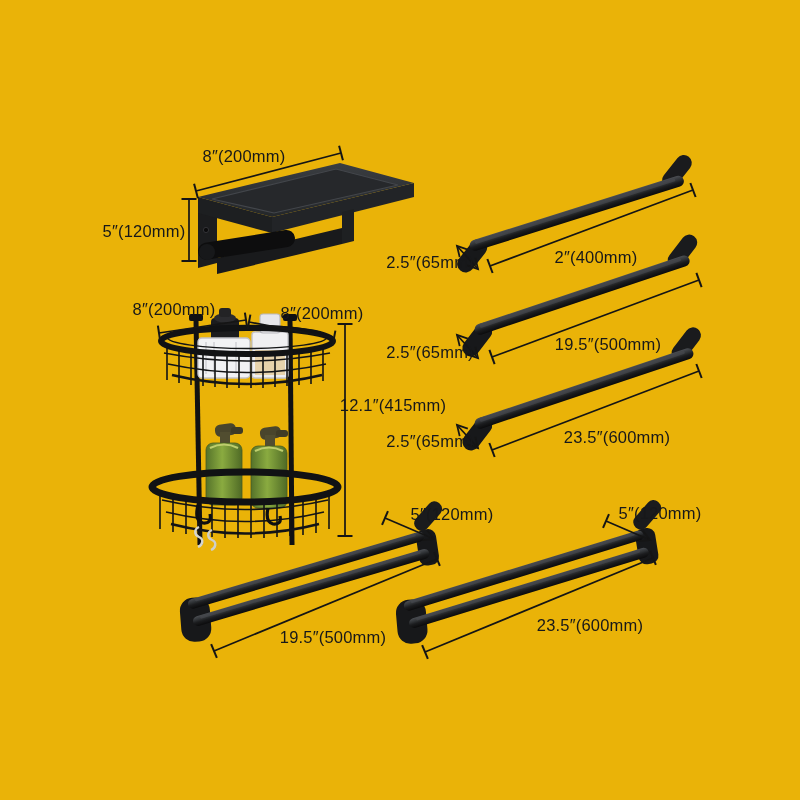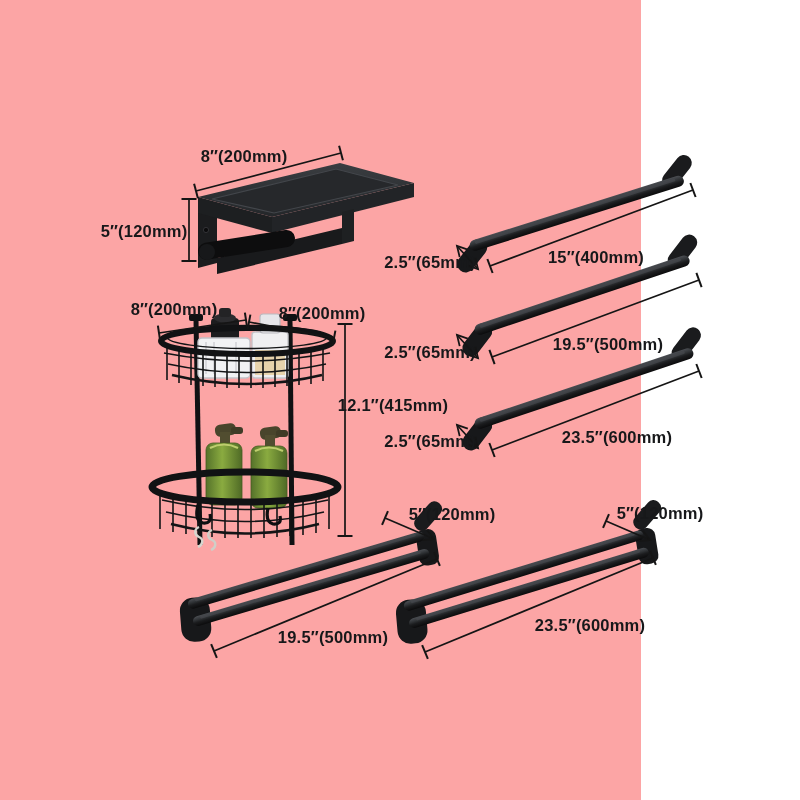--- a/index.html
+++ b/index.html
@@ -1,18 +1,18 @@
 <!DOCTYPE html>
 <html><head>
 <meta charset="utf-8">
 <style>
   html,body{margin:0;padding:0;}
   body{width:800px;height:800px;background:#ffffff;overflow:hidden;}
-  #stage{position:relative;width:641px;height:800px;background:#fca5a5;
-         font-family:"Liberation Sans",sans-serif;font-weight:bold;}
+  #stage{position:relative;width:800px;height:800px;background:#eab308;
+         font-family:"Liberation Sans",sans-serif;}
   #scene{position:absolute;left:0;top:0;}
   .dim-label{position:absolute;transform:translate(-50%,-50%);
              font-size:16.5px;letter-spacing:.2px;color:#17181a;
              white-space:nowrap;font-family:"Liberation Sans",sans-serif;}
 </style>
 </head>
 <body>
 
 <div id="stage">
 
@@ -174,21 +174,21 @@
 
     <path d="M606,521 L650,540" marker-start="url(#mTick)" marker-end="url(#mArr)"></path>
     <path d="M425,652 L653,558" marker-start="url(#mTick)" marker-end="url(#mTick)"></path>
   </g>
 </svg>
 
 <div class="dim-label" style="left:244px;top:156px;">8″(200mm)</div>
 <div class="dim-label" style="left:144px;top:231px;">5″(120mm)</div>
 
 <div class="dim-label" style="left:430px;top:262px;">2.5″(65mm)</div>
-<div class="dim-label" style="left:596px;top:257px;">15″(400mm)</div>
+<div class="dim-label" style="left:596px;top:257px;">2″(400mm)</div>
 
 <div class="dim-label" style="left:430px;top:352px;">2.5″(65mm)</div>
 <div class="dim-label" style="left:608px;top:344px;">19.5″(500mm)</div>
 
 <div class="dim-label" style="left:430px;top:441px;">2.5″(65mm)</div>
 <div class="dim-label" style="left:617px;top:437px;">23.5″(600mm)</div>
 
 <div class="dim-label" style="left:174px;top:309px;">8″(200mm)</div>
 <div class="dim-label" style="left:322px;top:313px;">8″(200mm)</div>
 <div class="dim-label" style="left:393px;top:405px;">12.1″(415mm)</div>

